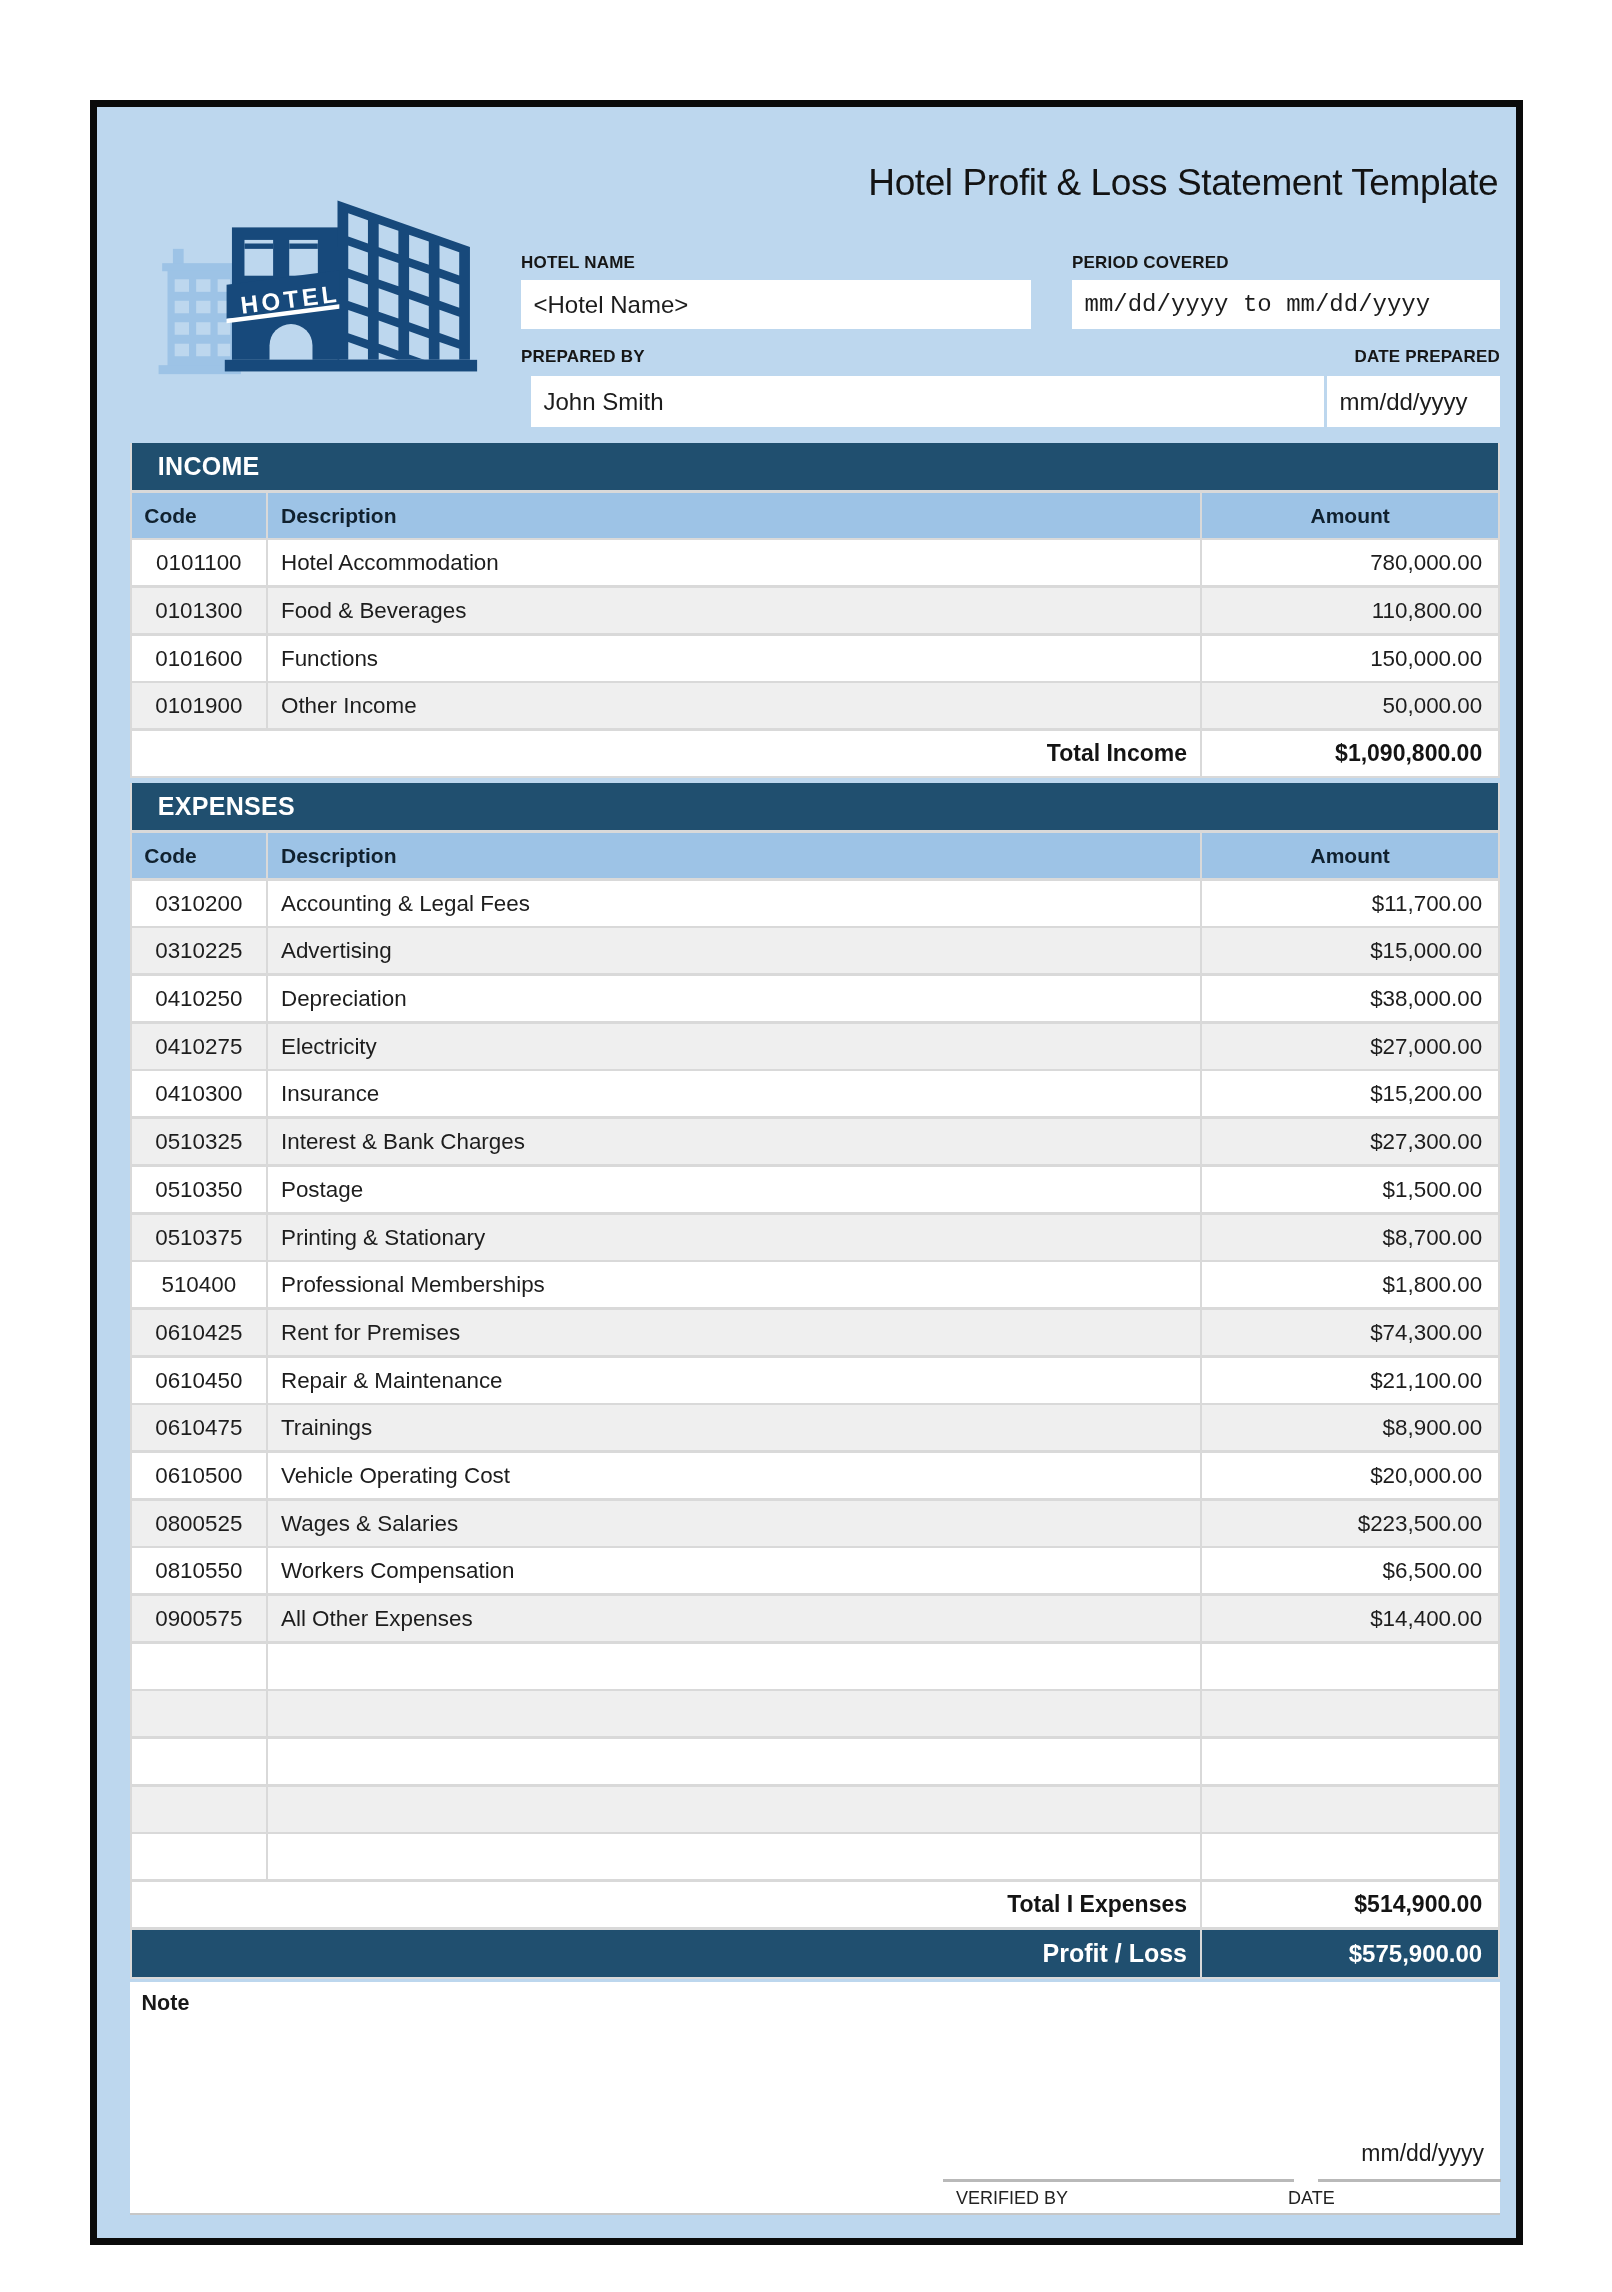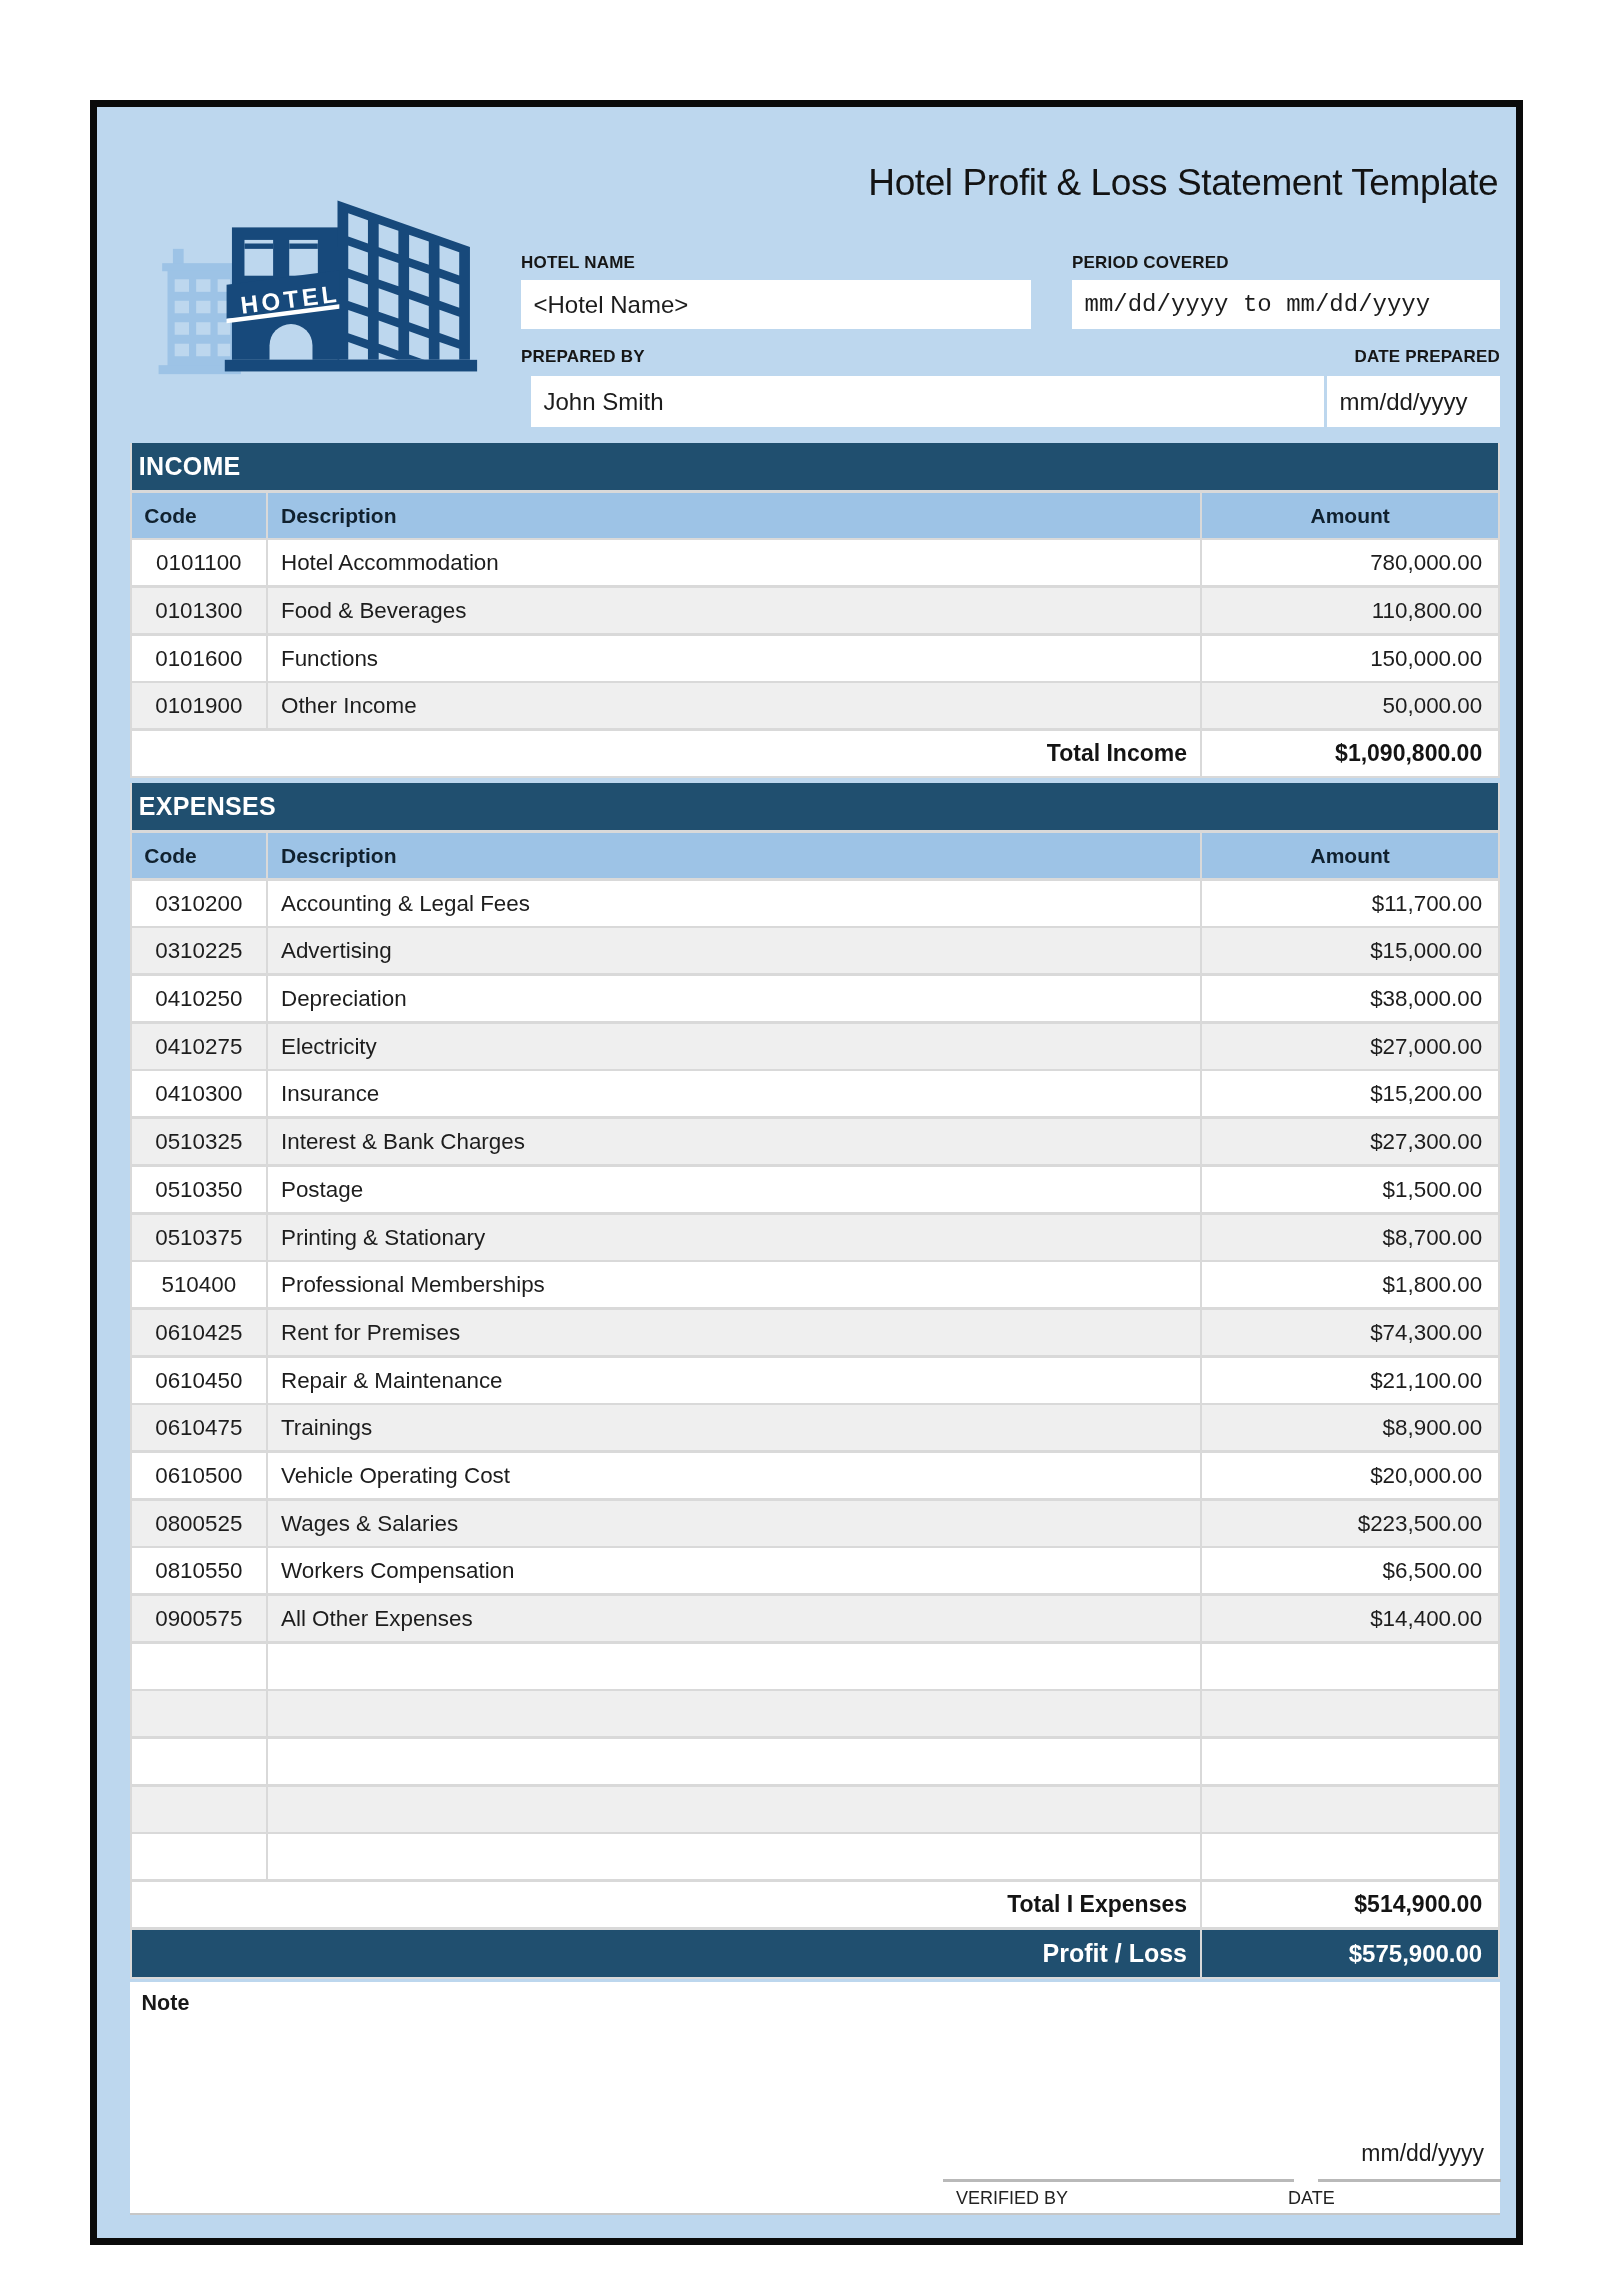--- a/index.html
+++ b/index.html
@@ -41,21 +41,21 @@
   #box-prepby{left:401px;top:269px;width:793px;height:51px;line-height:51px;}
   #lab-dateprep{left:1057px;top:240px;width:313px;text-align:right;}
   #box-dateprep{left:1197px;top:269px;width:173px;height:51px;line-height:51px;}
 
   
   .tbl{background:#D9D9D9;padding:0 1.8px 1.8px 1.8px;}
   .tbl.income{margin-bottom:5.4px;}
   .tbl.expenses{margin-bottom:3.6px;}
   .section-bar{
     height:47px;line-height:47px;background:var(--bar-dark,#204F6F);
-    color:#ffffff;font-weight:bold;font-size:25px;padding-left:7px;
+    color:#ffffff;font-weight:bold;font-size:25px;padding-left:26px;
     letter-spacing:0.3px;
   }
   .trow{
     display:grid;grid-template-columns:134px 1fr 296px;column-gap:2.7px;
     height:45px;line-height:45px;margin-top:2.7px;
   }
   .trow > div{background:#ffffff;overflow:hidden;white-space:nowrap;}
   .trow.gray > div{background:var(--row-alt,#EFEFEF);}
   .thead > div{
     background:var(--header-light,#9DC3E6) !important;

